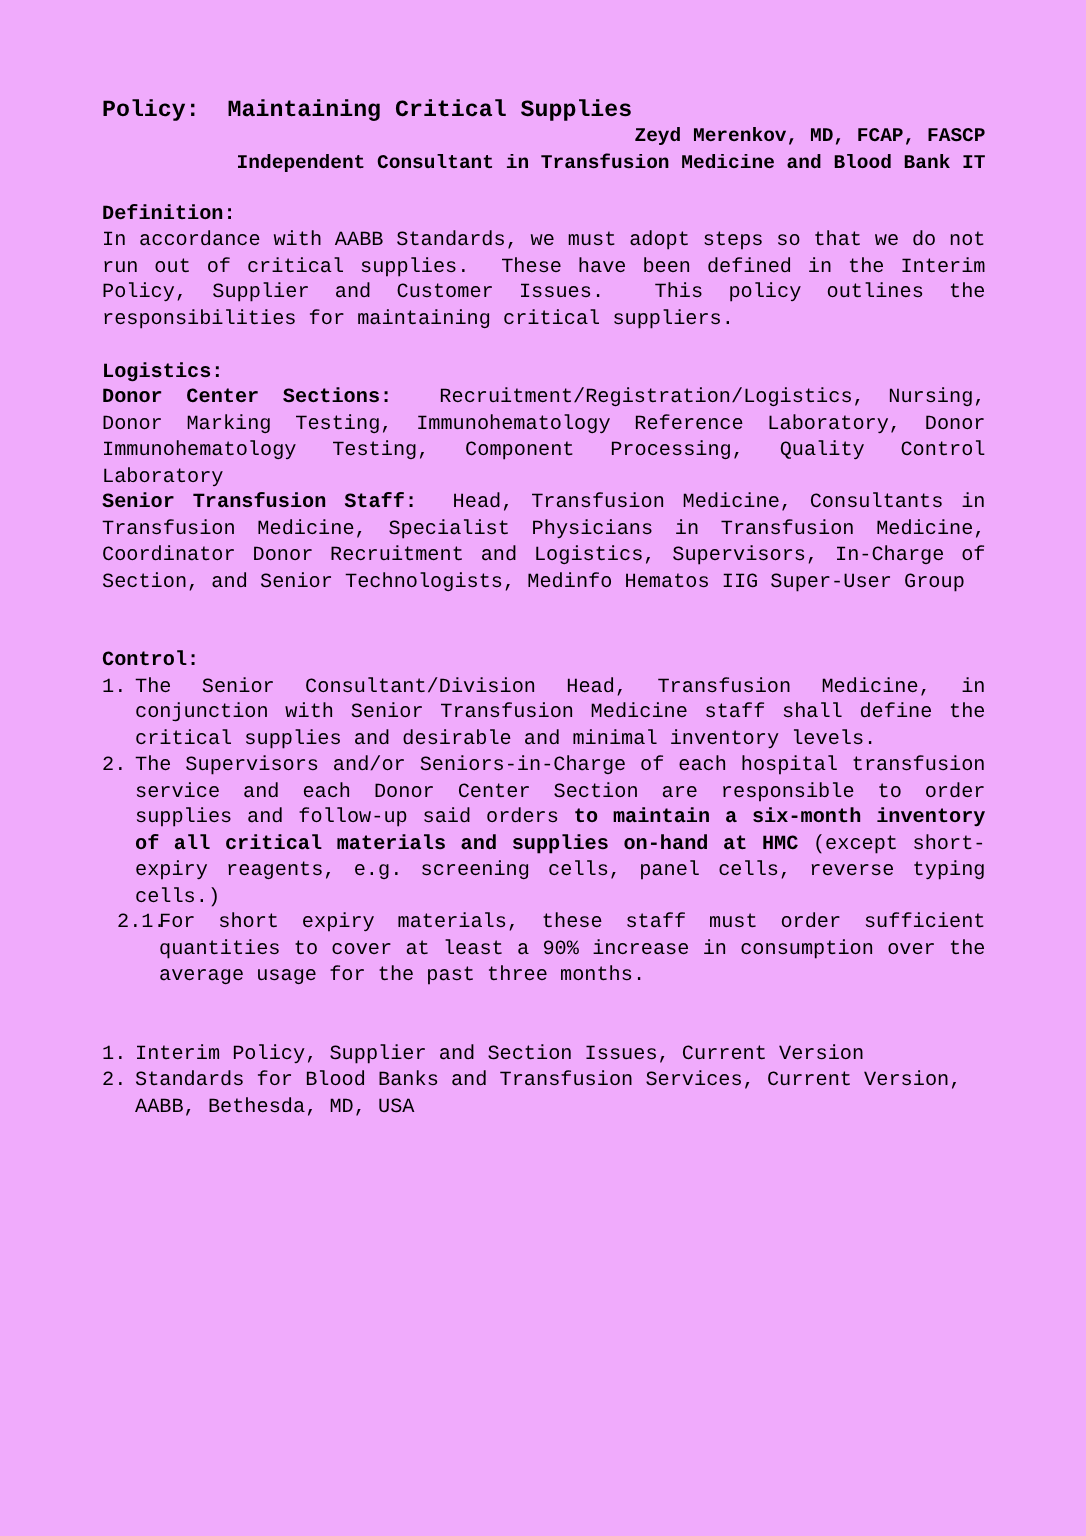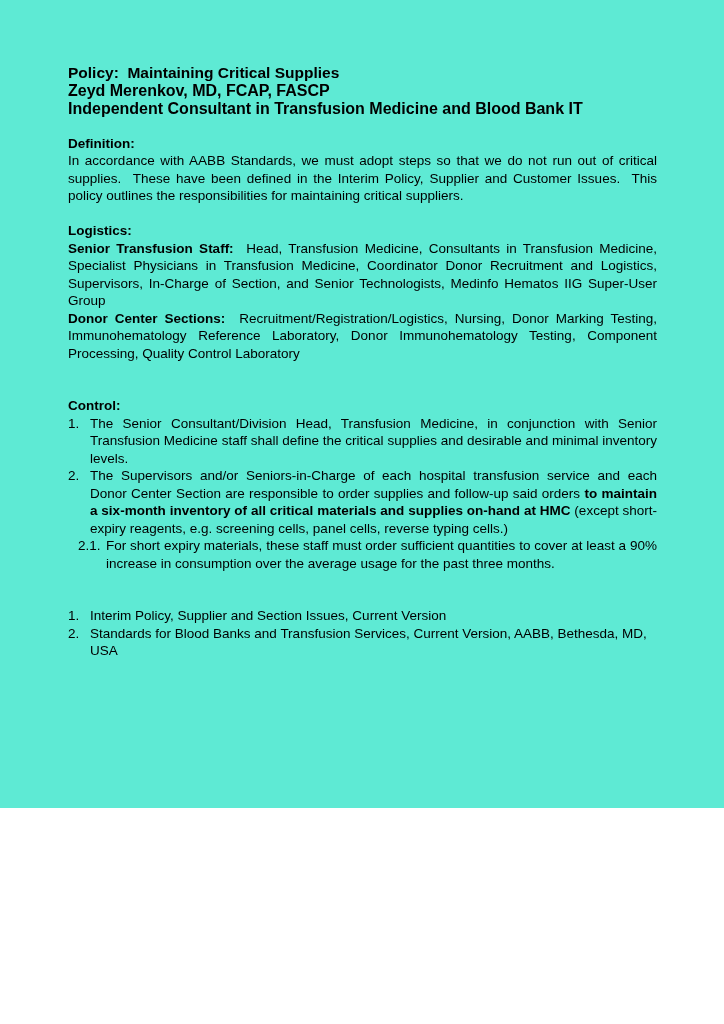--- a/index.html
+++ b/index.html
@@ -3,43 +3,44 @@
 <meta charset="utf-8">
 <style>
   html, body {
     margin: 0;
     padding: 0;
     background: #ffffff;
   }
   .page {
     position: relative;
     width: 724px;
-    height: 808px;
-    background: #5eead4;
+    height: 1024px;
+    background: #f0abfc;
     overflow: hidden;
-    font-family: Liberation Sans, sans-serif;
+    font-family: Liberation Mono, monospace;
     color: #000000;
   }
   .content {
     position: absolute;
     left: 68px;
     top: 64px;
     width: 589px;
     font-size: 13.5px;
     line-height: 17.5px;
   }
   .doc-title {
     font-weight: bold;
     font-size: 15.5px;
     line-height: 18px;
   }
   .doc-author, .doc-role {
     font-weight: bold;
-    font-size: 16px;
+    font-size: 13px;
     line-height: 17.5px;
+    text-align: right;
   }
   .section {
     margin-top: 17.5px;
   }
   .section.gap2 {
     margin-top: 35px;
   }
   .section-heading {
     font-weight: bold;
   }
@@ -94,22 +95,22 @@
     <div class="doc-author">Zeyd Merenkov, MD, FCAP, FASCP</div>
     <div class="doc-role">Independent Consultant in Transfusion Medicine and Blood Bank IT</div>
 
     <div class="section">
       <div class="section-heading">Definition:</div>
       <div class="justify">In accordance with AABB Standards, we must adopt steps so that we do not run out of critical supplies.&nbsp; These have been defined in the Interim Policy, Supplier and Customer Issues.&nbsp; This policy outlines the responsibilities for maintaining critical suppliers.</div>
     </div>
 
     <div class="section">
       <div class="section-heading">Logistics:</div>
+      <div class="justify"><span class="term">Donor Center Sections:</span><span>&nbsp; Recruitment/Registration/Logistics, Nursing, Donor Marking Testing, Immunohematology Reference Laboratory, Donor Immunohematology Testing, Component Processing, Quality Control Laboratory</span></div>
       <div class="justify"><span class="term">Senior Transfusion Staff:</span><span>&nbsp; Head, Transfusion Medicine, Consultants in Transfusion Medicine, Specialist Physicians in Transfusion Medicine, Coordinator Donor Recruitment and Logistics, Supervisors, In-Charge of Section, and Senior Technologists, Medinfo Hematos IIG Super-User Group</span></div>
-      <div class="justify"><span class="term">Donor Center Sections:</span><span>&nbsp; Recruitment/Registration/Logistics, Nursing, Donor Marking Testing, Immunohematology Reference Laboratory, Donor Immunohematology Testing, Component Processing, Quality Control Laboratory</span></div>
     </div>
 
     <div class="section gap2">
       <div class="section-heading">Control:</div>
       <div class="num-item">
         <span class="num">1.</span>
         <span>The Senior Consultant/Division Head, Transfusion Medicine, in conjunction with Senior Transfusion Medicine staff shall define the critical supplies and desirable and minimal inventory levels.</span>
       </div>
       <div class="num-item">
         <span class="num">2.</span>

